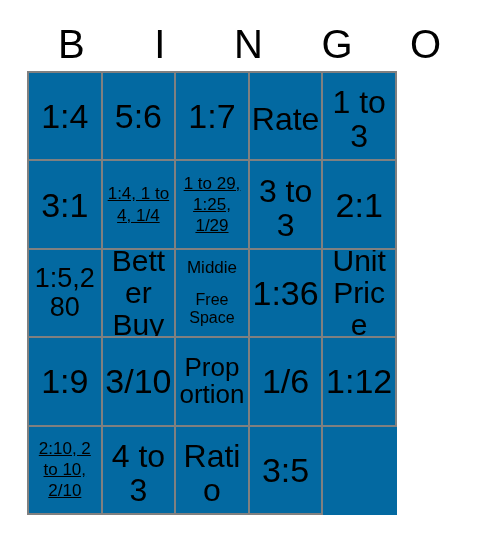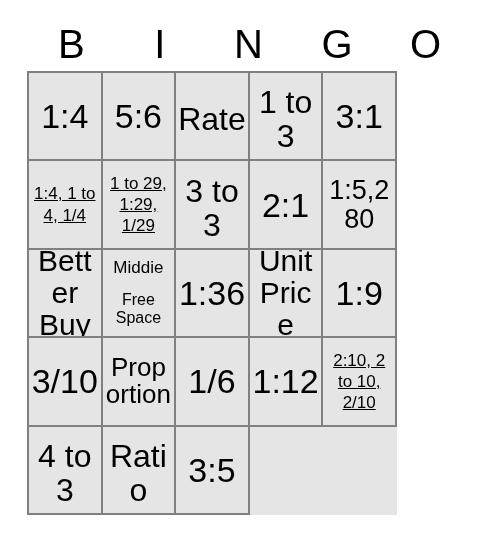--- a/index.html
+++ b/index.html
@@ -49,21 +49,21 @@
     left: 27px;
     top: 71px;
     width: 370px;
     height: 444px;
     display: grid;
     grid-template-columns: repeat(5, 1fr);
     grid-template-rows: repeat(5, 1fr);
     border-top: 2px solid #808080;
     border-left: 2px solid #808080;
     box-sizing: border-box;
-    background: #e5e5e5;
+    background: #0369a1;
   }
 
   .cell {
     position: relative;
     border-right: 2px solid #808080;
     border-bottom: 2px solid #808080;
     box-sizing: border-box;
     display: flex;
     align-items: center;
     justify-content: center;
@@ -117,33 +117,36 @@
     </div>
 
   <div class="grid">
       <div class="cell">
         <span class="cell-text fs-xl">1:4</span>
       </div>
       <div class="cell">
         <span class="cell-text fs-xl">5:6</span>
       </div>
       <div class="cell">
+        <span class="cell-text fs-xl">1:7</span>
+      </div>
+      <div class="cell">
         <span class="cell-text fs-lg">Rate</span>
       </div>
       <div class="cell">
         <span class="cell-text fs-lg">1 to 3</span>
       </div>
       <div class="cell">
         <span class="cell-text fs-xl">3:1</span>
       </div>
       <div class="cell">
         <span class="cell-text fs-xxs">1:4, 1 to 4, 1/4</span>
       </div>
       <div class="cell">
-        <span class="cell-text fs-xxs">1 to 29, 1:29, 1/29</span>
+        <span class="cell-text fs-xxs">1 to 29, 1:25, 1/29</span>
       </div>
       <div class="cell">
         <span class="cell-text fs-lg">3 to 3</span>
       </div>
       <div class="cell">
         <span class="cell-text fs-xl">2:1</span>
       </div>
       <div class="cell">
         <span class="cell-text fs-sm">1:5,280</span>
       </div>

